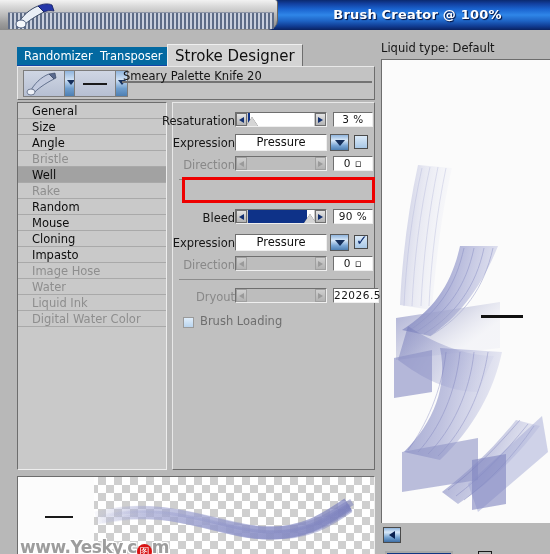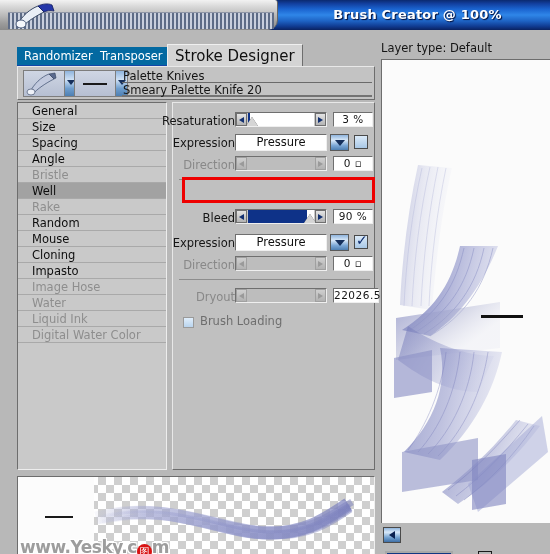--- a/index.html
+++ b/index.html
@@ -487,29 +487,27 @@
         </div>
         <div class="arrowcol"></div>
       </div>
       <div class="brush-combo" style="left:56px;">
         <div class="swatch">
           <div class="stroke-swatch-line"></div>
         </div>
         <div class="arrowcol"></div>
       </div>
       <div class="brush-names">
-        <div class="brush-name-row">Palette Knives</div>
         <div class="brush-name-row second">Smeary Palette Knife 20</div>
       </div>
     </div>
 
     <div class="catlist">
       <div class="cat-item">General</div>
       <div class="cat-item">Size</div>
-      <div class="cat-item">Spacing</div>
       <div class="cat-item">Angle</div>
       <div class="cat-item disabled">Bristle</div>
       <div class="cat-item selected">Well</div>
       <div class="cat-item disabled">Rake</div>
       <div class="cat-item">Random</div>
       <div class="cat-item">Mouse</div>
       <div class="cat-item">Cloning</div>
       <div class="cat-item">Impasto</div>
       <div class="cat-item disabled">Image Hose</div>
       <div class="cat-item disabled">Water</div>
@@ -620,21 +618,21 @@
           <path d="M80 43 C152 25, 202 58, 252 58 C292 58, 312 42, 332 30" stroke-width="9" opacity="0.6"></path>
           <path d="M82 38 C154 20, 204 53, 254 53 C294 53, 314 37, 334 25" stroke-width="7" opacity="0.55"></path>
           <path d="M84 45 C156 28, 206 60, 256 60 C296 60, 314 45, 333 33" stroke-width="5" opacity="0.5"></path>
           <path d="M86 40 C158 23, 208 55, 258 55 C296 55, 314 39, 332 28" stroke-width="3" opacity="0.45"></path>
           <path d="M88 42.5 C160 25, 210 57, 258 57 C296 57, 314 41, 332 31" stroke-width="1.5" opacity="0.5"></path>
         </g>
       </svg>
       <div class="watermark"><span>www.Yesky.c</span><span class="wm-logo">图</span><span>m</span></div>
     </div>
 
-    <div class="layertype">Layer type: Default</div>
+    <div class="layertype">Liquid type: Default</div>
 
     <div class="canvas">
       <svg width="169" height="464" viewBox="0 0 169 464">
         <defs>
           <linearGradient id="g1" x1="0" y1="0" x2="1" y2="0.3">
             <stop offset="0" stop-color="#9ea3cf" stop-opacity="0.65"></stop>
             <stop offset="0.45" stop-color="#c3c6e2" stop-opacity="0.35"></stop>
             <stop offset="1" stop-color="#eceef7" stop-opacity="0.15"></stop>
           </linearGradient>
           <linearGradient id="g2" x1="0" y1="0" x2="1" y2="0.2">

